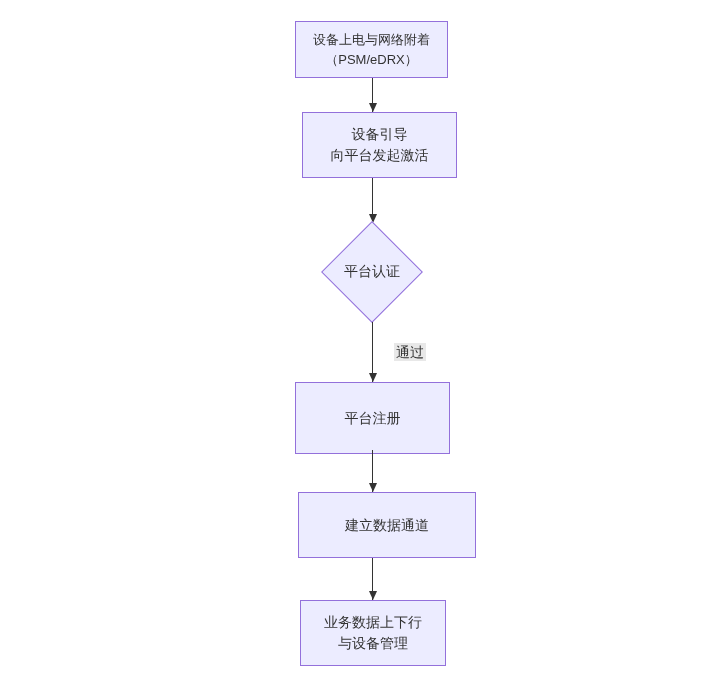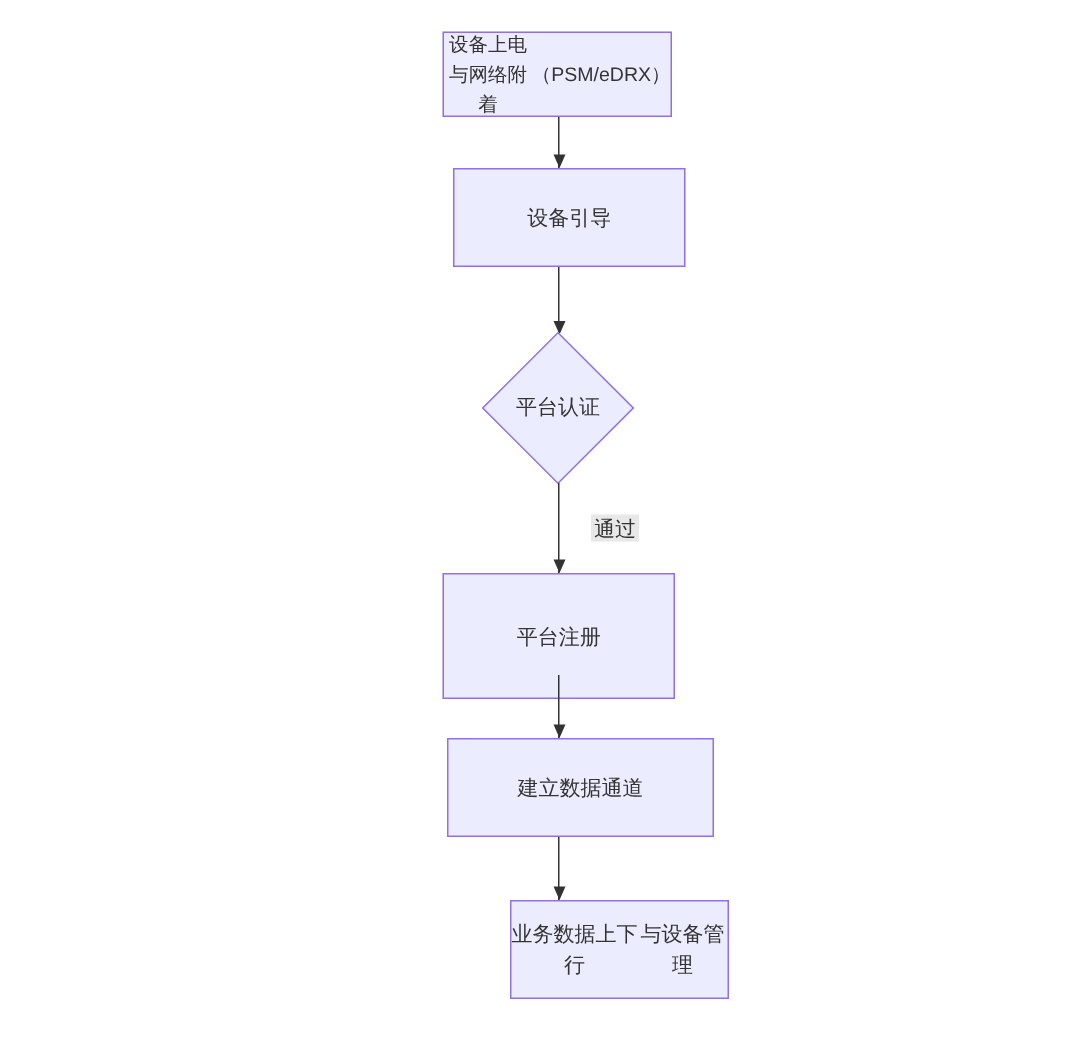--- a/index.html
+++ b/index.html
@@ -20,35 +20,35 @@
     position:relative;
     width:726px;height:700px;
     background:var(--canvas-bg);
     overflow:hidden;
   }
   .node{
     position:absolute;
     background:var(--node-fill);
     border:1px solid var(--node-border);
     display:flex;
-    flex-direction:row;
+    flex-direction:column;
     align-items:center;
     justify-content:center;
     text-align:center;
     font-size:14px;
     line-height:21px;
     color:var(--text-color);
   }
   .node.small-text{font-size:13px;line-height:20px;}
   
   .n1{left:295px;top:21px;width:153px;height:57px;}
   .n2{left:302px;top:112px;width:155px;height:66px;}
-  .n3{left:295px;top:382px;width:155px;height:84px;}
+  .n3{left:295px;top:382px;width:155px;height:72px;}
   .n4{left:298px;top:492px;width:178px;height:66px;}
-  .n5{left:300px;top:600px;width:146px;height:66px;margin-left:40px;}
+  .n5{left:300px;top:600px;width:146px;height:66px;}
   
   .diamond-wrap{
     position:absolute;
     left:336px;top:236px;width:72px;height:72px;text-align:center;
   }
   .diamond-shape{
     position:absolute;
     left:0;top:0;width:100%;height:100%;
     background:var(--node-fill);
     border:1px solid var(--node-border);
@@ -106,20 +106,21 @@
     <span>设备上电与网络附着</span>
     <span>（PSM/eDRX）</span>
   </div>
 
   <div class="arrow a1">
     <span class="arrowhead"></span>
   </div>
 
   <div class="node n2">
     <span>设备引导</span>
+    <span>向平台发起激活</span>
   </div>
 
   <div class="arrow a2">
     <span class="arrowhead"></span>
   </div>
 
   <div class="diamond-wrap">
     <div class="diamond-shape"></div>
     <span class="diamond-label">平台认证</span>
   </div>

